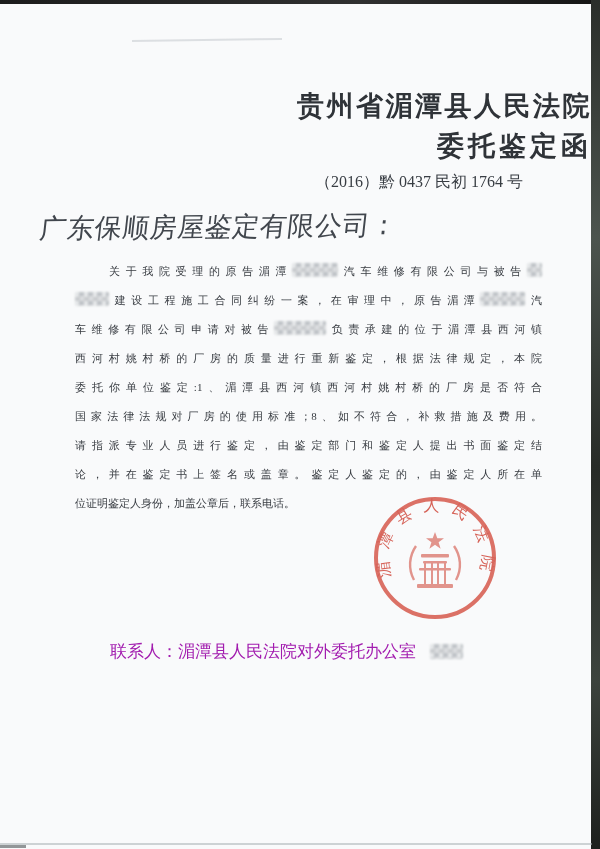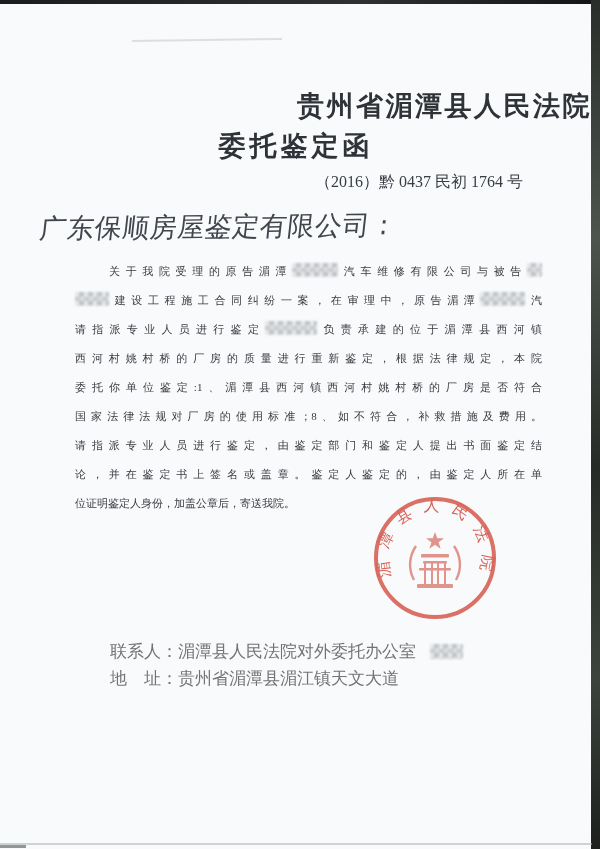--- a/index.html
+++ b/index.html
@@ -18,21 +18,21 @@
     background:#aab0b4; opacity:.55; }
   .edge-bottom-dark { position:absolute; left:0; top:845px; width:26px; height:3px;
     background:#787d80; opacity:.8; }
   .artifact-line { position:absolute; left:132px; top:39px; width:150px; height:1.5px;
     background:#c4c9cd; opacity:.55; transform:rotate(-0.8deg); }
 
   .court-title { position:absolute; left:0; top:88px; width:592px; margin:0;
     text-align:right; font-size:27px; font-weight:600; letter-spacing:2.5px;
     color:#2f3338; }
   .letter-title { position:absolute; left:0; top:128px; width:592px; margin:0;
-    text-align:center; font-size:27px; font-weight:600; letter-spacing:4px;
+    text-align:right; font-size:27px; font-weight:600; letter-spacing:4px;
     color:#2f3338; }
   .case-no { position:absolute; top:172px; right:77px; font-size:16px; color:#383d43; }
 
   .addressee { position:absolute; left:40px; top:209px; font-size:27px;
     font-family:"DejaVu Sans", sans-serif; color:#41464d;
     transform:skewX(-7deg) rotate(-0.6deg); letter-spacing:0.5px; }
 
   .body-block { position:absolute; left:75px; top:257px; width:467px;
     font-size:11px; line-height:29px; color:#383c42; }
   .bline { text-align:justify; text-align-last:justify; height:29px; white-space:normal; }
@@ -43,21 +43,21 @@
     background:conic-gradient(#bdc1c5 25%, #dadcde 0 50%, #c7cacd 0 75%, #e4e6e8 0) 0 0/9px 9px;
     filter:blur(1.1px); opacity:.95; }
 
   .date-line { position:absolute; left:349px; top:550px; font-size:17px;
     letter-spacing:2.5px; color:#30353b; z-index:1; }
 
   .seal { position:absolute; left:371px; top:494px; width:128px; height:128px;
     z-index:2; mix-blend-mode:multiply; opacity:.92; filter:blur(.4px); }
 
   .contact-block { position:absolute; left:110px; top:638px; width:440px;
-    font-size:17px; line-height:27px; color:#737373; }
+    font-size:17px; line-height:27px; color:#a21caf; }
   .cline { height:27px; white-space:nowrap; }
   .cline .redact { height:15px; }
 </style>
 </head>
 <body>
 
 <div class="scan">
 
   <div class="edge-top"></div>
   <div class="edge-right"></div>
@@ -67,27 +67,27 @@
 
   <h1 class="court-title">贵州省湄潭县人民法院</h1>
   <h2 class="letter-title">委托鉴定函</h2>
   <div class="case-no">（2016）黔 0437 民初 1764 号</div>
 
   <div class="addressee">广东保顺房屋鉴定有限公司 :</div>
 
   <div class="body-block">
       <div class="bline indent"><span>关于我院受理的原告湄潭</span><span class="redact" style="width: 46px;"></span><span>汽车维修有限公司与被告</span><span class="redact" style="width: 15px;"></span></div>
       <div class="bline"><span class="redact" style="width: 34px;"></span><span>建设工程施工合同纠纷一案，在审理中，原告湄潭</span><span class="redact" style="width: 45px;"></span><span>汽</span></div>
-      <div class="bline"><span>请指派专业人员进行鉴定</span><span class="redact" style="width: 52px;"></span><span>负责承建的位于湄潭县西河镇</span></div>
+      <div class="bline"><span>车维修有限公司申请对被告</span><span class="redact" style="width: 52px;"></span><span>负责承建的位于湄潭县西河镇</span></div>
       <div class="bline"><span>西河村姚村桥的厂房的质量进行重新鉴定，根据法律规定，本院</span></div>
       <div class="bline"><span>委托你单位鉴定:1、湄潭县西河镇西河村姚村桥的厂房是否符合</span></div>
       <div class="bline"><span>国家法律法规对厂房的使用标准；8、如不符合，补救措施及费用。</span></div>
       <div class="bline"><span>请指派专业人员进行鉴定，由鉴定部门和鉴定人提出书面鉴定结</span></div>
       <div class="bline"><span>论，并在鉴定书上签名或盖章。鉴定人鉴定的，由鉴定人所在单</span></div>
-      <div class="bline left"><span>位证明鉴定人身份，加盖公章后，寄送我院。</span></div>
+      <div class="bline left"><span>位证明鉴定人身份，加盖公章后，联系电话。</span></div>
     </div>
 
 
   <svg class="seal" viewBox="0 0 128 128">
     <circle cx="64" cy="64" r="59" fill="none" stroke-width="4" stroke="#df675b"></circle>
     <path id="sealArc" d="M 22.5 86 A 47 47 0 1 1 105.5 86" fill="none"></path>
     <text font-size="16" letter-spacing="11" font-family="Liberation Serif, serif" fill="#d9574b">
       <textPath href="#sealArc" startOffset="4">湄潭县人民法院</textPath>
     </text>
     <g opacity="0.68" fill="#d9574b">
@@ -100,16 +100,15 @@
       <rect x="66" y="69" width="2" height="22"></rect>
       <rect x="73" y="67" width="2" height="24"></rect>
       <rect x="46" y="90" width="36" height="4" rx="1"></rect>
       <path d="M 45 52 C 38 62 37 75 43 86" fill="none" stroke-width="2.4" stroke="#d9574b"></path>
       <path d="M 83 52 C 90 62 91 75 85 86" fill="none" stroke-width="2.4" stroke="#d9574b"></path>
     </g>
   </svg>
 
   <div class="contact-block">
       <div class="cline"><span>联系人：</span><span>湄潭县人民法院对外委托办公室</span><span class="redact" style="width: 33px; margin-left: 14px;"></span></div>
-      <div class="cline"><span>地　址：</span><span>贵州省湄潭县湄江镇天文大道</span></div>
     </div>
 
 </div>
 
 </body></html>

